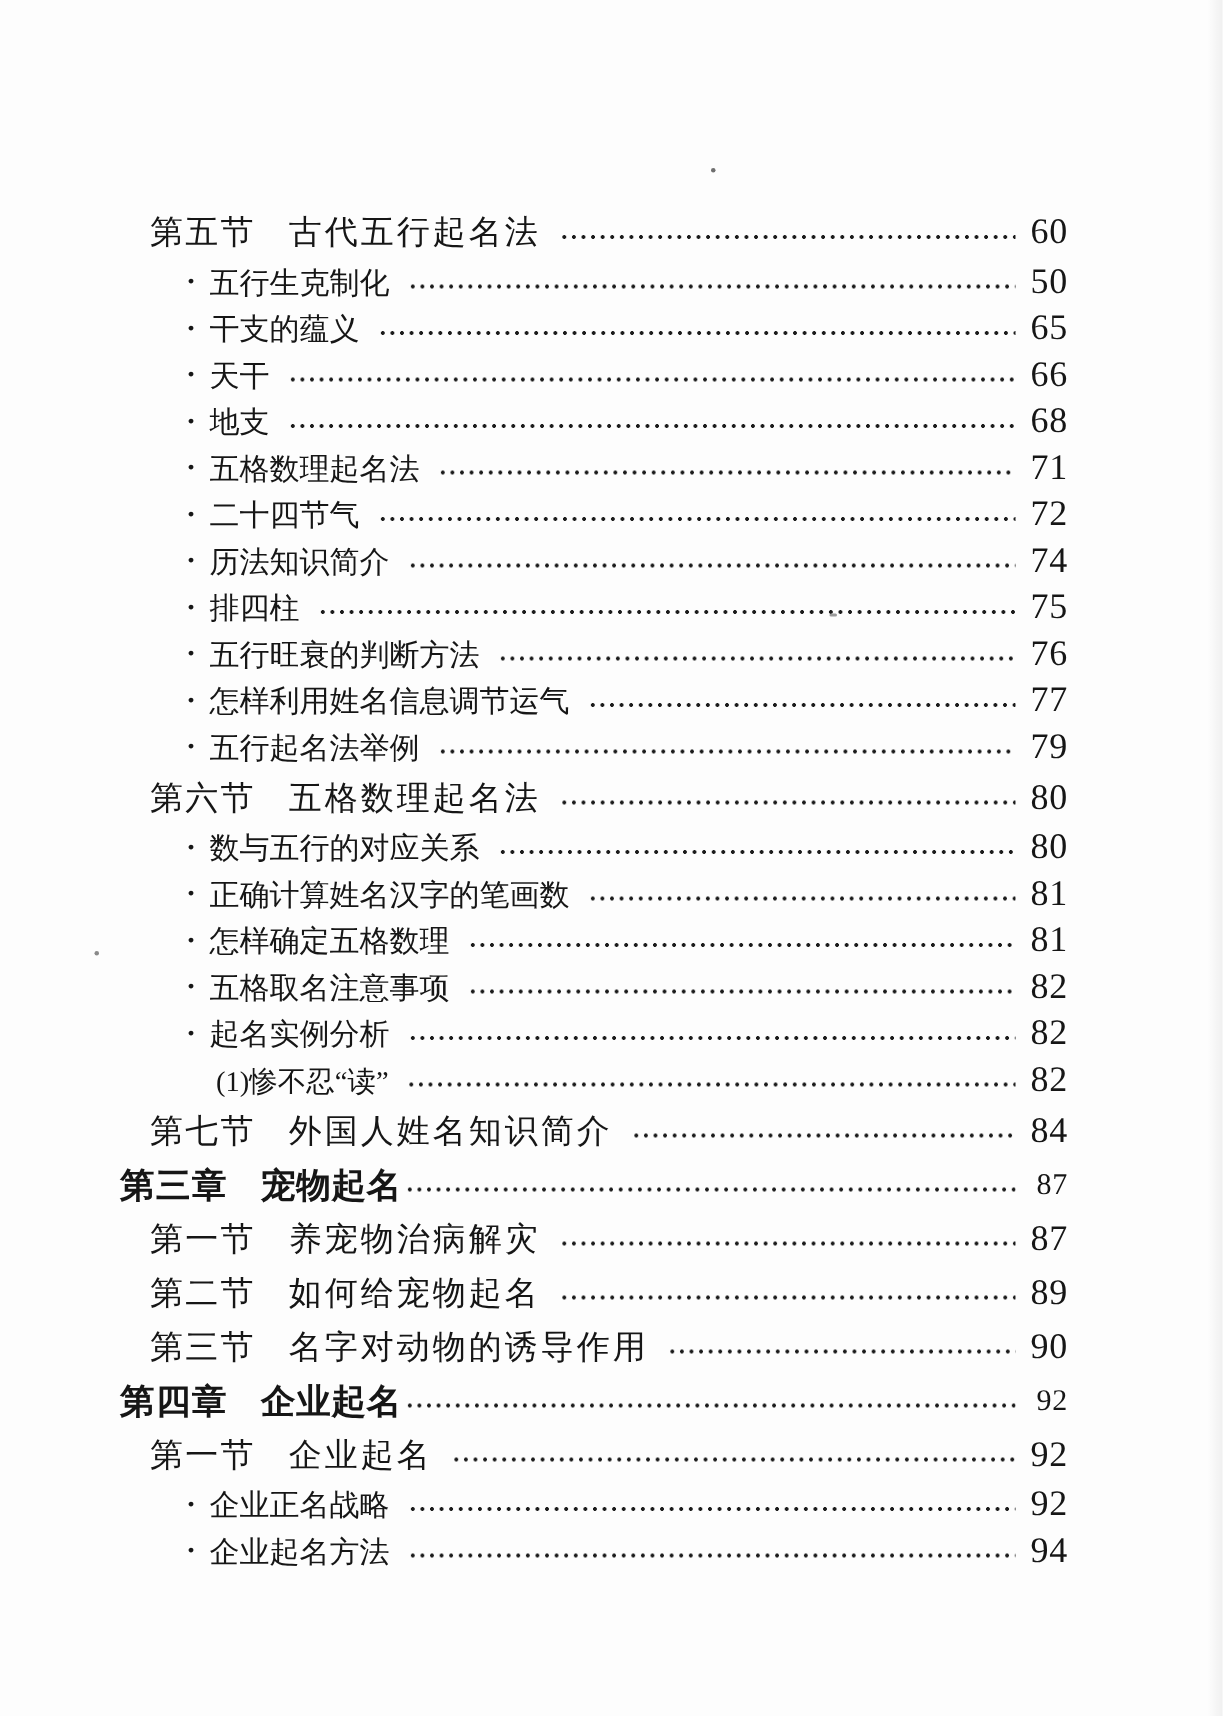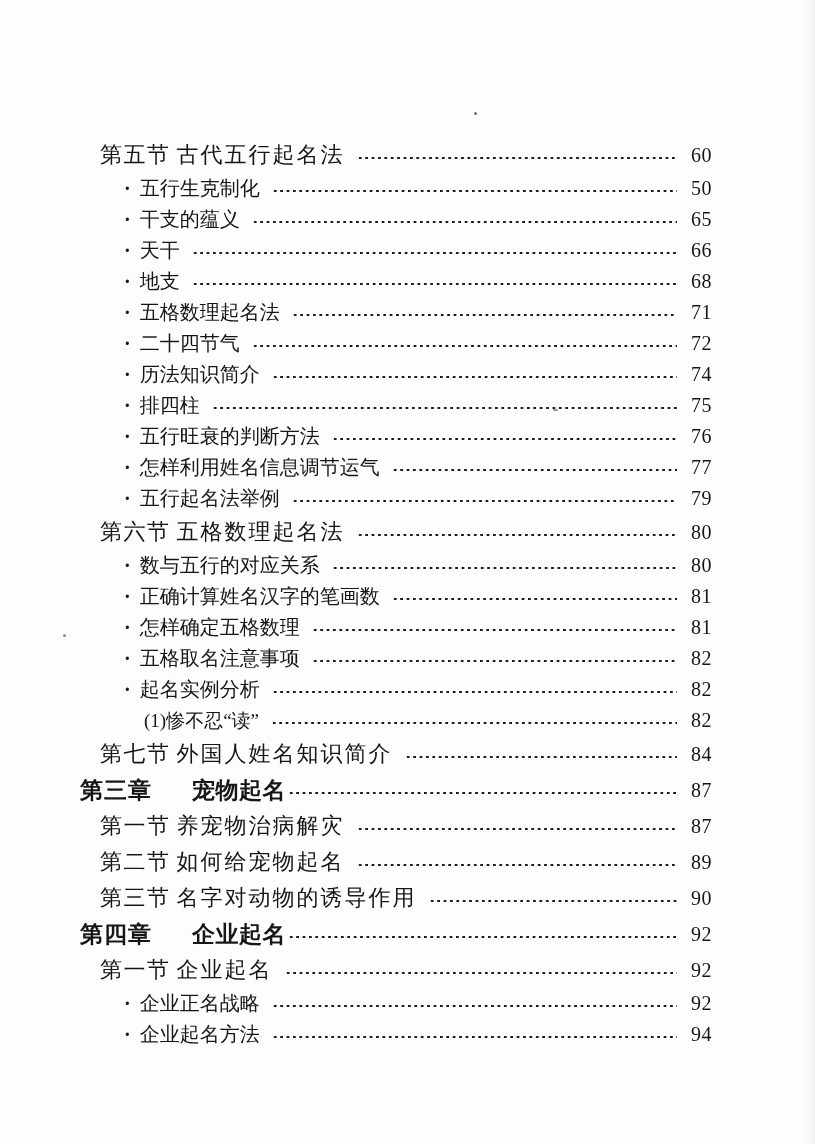--- a/index.html
+++ b/index.html
@@ -19,37 +19,37 @@
     position:absolute;left:80px;top:137px;width:632px;
     display:flex;flex-direction:column;
   }
   .row{display:flex;align-items:center;white-space:nowrap;}
   .level-chapter{height:36px;font-size:23px;font-weight:bold;padding-left:0;}
   .level-section{height:36px;font-size:22px;padding-left:20px;}
   .level-bullet{height:31px;font-size:20px;padding-left:44px;}
   .level-numbered{height:31px;font-size:19px;padding-left:64px;}
 
   .prefix{flex:0 0 auto;}
-  .level-chapter .prefix{margin-right:40px;letter-spacing:1px;}
-  .level-section .prefix{margin-right:6px;letter-spacing:1.5px;}
+  .level-chapter .prefix{margin-right:22px;letter-spacing:1px;}
+  .level-section .prefix{margin-right:22px;letter-spacing:1.5px;}
   .level-bullet .prefix{margin-right:9px;font-weight:bold;}
   .title{flex:0 0 auto;}
   .level-section .title{letter-spacing:2px;}
   .level-chapter .title{letter-spacing:0.5px;}
 
   .leader{
     flex:1 1 auto;height:4px;align-self:center;margin-top:5px;
     margin-left:12px;margin-right:7px;
     background-image:radial-gradient(circle,#1b1b1b 1.15px,rgba(0,0,0,0) 1.45px);
     background-size:6.4px 4px;background-position:0 50%;background-repeat:repeat-x;
   }
   .level-chapter .leader{margin-left:2px;}
   .level-numbered .leader{margin-top:4px;}
 
-  .pagenum{flex:0 0 auto;min-width:28px;text-align:right;font-size:20px;font-weight:normal;letter-spacing:0.5px;}
+  .pagenum{flex:0 0 auto;min-width:28px;text-align:right;font-size:24px;font-weight:normal;letter-spacing:0.5px;}
   .level-chapter .pagenum{font-size:20px;}
 
   
   .speck{position:absolute;background:#6f6f6f;border-radius:50%;pointer-events:none;}
   .speck-a{left:474px;top:112px;width:3px;height:3px;}
   .speck-b{left:63px;top:634px;width:3px;height:3px;background:#8a8a8a;}
   .speck-c{left:553px;top:409px;width:5px;height:2px;border-radius:1px;background:#9a9a9a;}
 </style>
 </head>
 <body>

